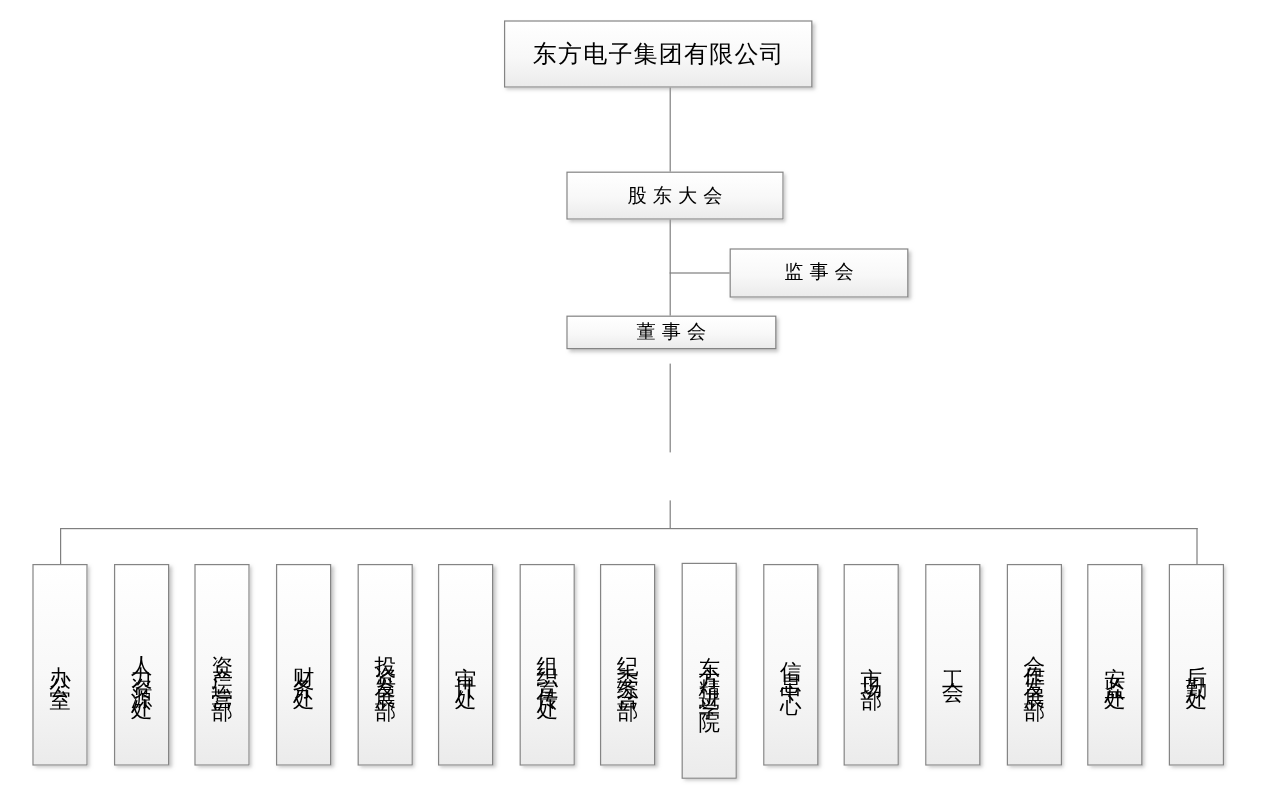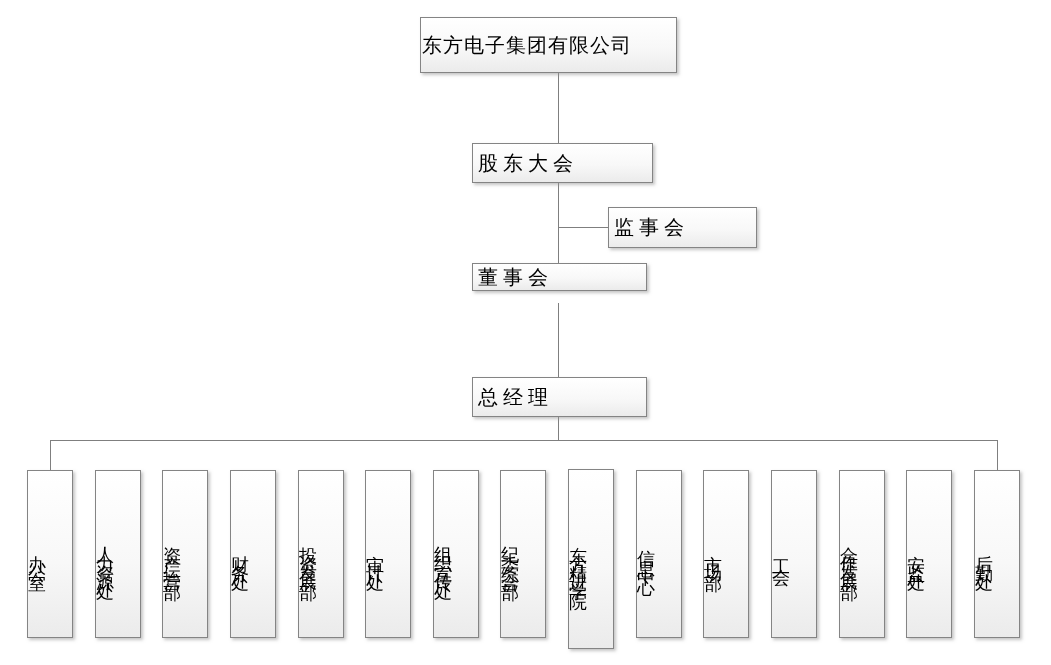--- a/index.html
+++ b/index.html
@@ -17,23 +17,24 @@
     overflow: hidden;
   }
   .box {
     position: absolute;
     box-sizing: border-box;
     border: 1px solid #848484;
     background: linear-gradient(to bottom, #ffffff 0%, #f8f8f8 55%, #ebebeb 100%);
     box-shadow: 2px 2px 3px rgba(150, 150, 150, 0.55);
     display: flex;
     align-items: center;
+    justify-content: center;
   }
   .hbox {
-    font-size: 20px;
+    font-size: 16px;
     letter-spacing: 5px;
     text-indent: 5px; 
     white-space: nowrap;
   }
   .root-box {
     font-size: 20px;
     letter-spacing: 1px;
     text-indent: 1px;
   }
   .dept {
@@ -82,23 +83,20 @@
   </div>
 
   <div class="box hbox" style="left:608px; top:207px; width:149px; height:41px">
     <span>监事会</span>
   </div>
 
   <div class="box hbox" style="left:472px; top:263px; width:175px; height:28px">
     <span>董事会</span>
   </div>
 
-  <div class="box hbox" style="left:472px; top:377px; width:175px; height:40px">
-    <span>总经理</span>
-  </div>
 
   <div class="box dept" style="left:27px">
     <span class="vtext">办公室</span>
   </div>
   <div class="box dept" style="left:95px">
     <span class="vtext">人力资源处</span>
   </div>
   <div class="box dept" style="left:162px">
     <span class="vtext">资产运营部</span>
   </div>

